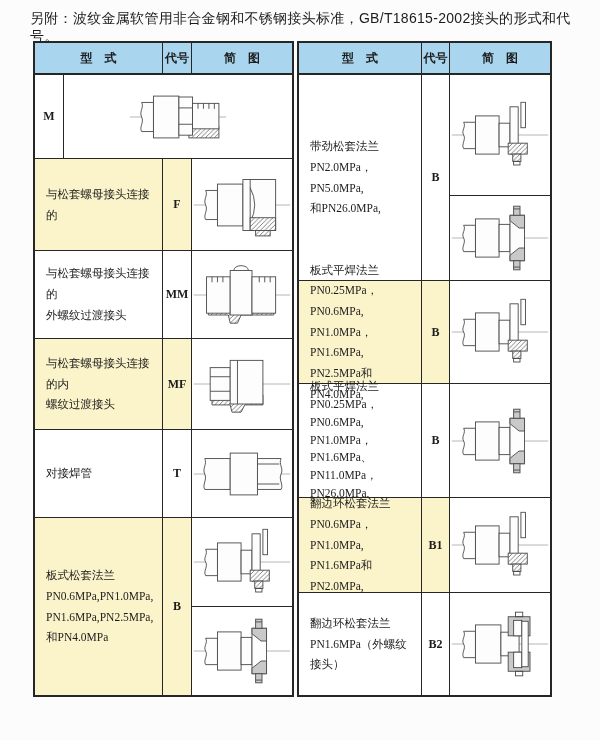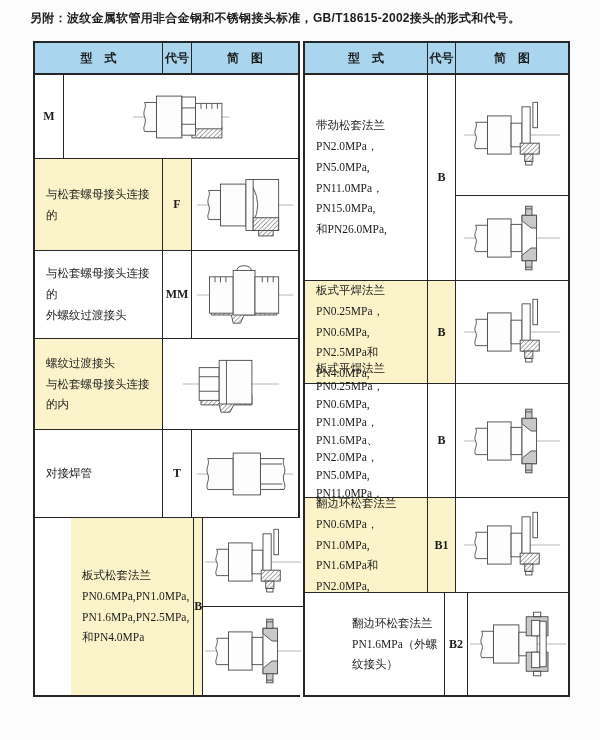--- a/index.html
+++ b/index.html
@@ -8,21 +8,21 @@
     position:relative;
     width:600px;height:740px;
     background:#fcfcfc;
     font-family:"Liberation Serif","DejaVu Serif",serif;
     color:#1c1c1c;
     overflow:hidden;
   }
   .doc-title{
     position:absolute;left:30px;top:10px;width:560px;
     font-family:"Liberation Sans","DejaVu Sans",sans-serif;
-    font-weight:bold;font-size:12px;letter-spacing:0.3px;
+    font-weight:normal;font-size:14px;letter-spacing:0.3px;
   }
   .tables{
     position:absolute;left:33px;top:41px;width:439px;height:656px;
     display:flex;gap:3px;
   }
   .tbl{
     box-sizing:border-box;
     width:267px;height:656px;
     border:2px solid #262626;
     background:#ffffff;
@@ -35,21 +35,21 @@
   }
   .hcell{
     box-sizing:border-box;
     display:flex;align-items:center;justify-content:center;
     font-family:"Liberation Sans","DejaVu Sans",sans-serif;
     font-weight:bold;font-size:12px;
     border-right:1px solid #262626;
   }
   .hcell:last-child{border-right:none;text-align:right;}
   .row{display:flex;border-bottom:1px solid #262626;box-sizing:border-box;}
-  .row:last-child{border-bottom:none;flex:1;margin-left:36px;}
+  .row:last-child{border-bottom:none;flex:1;}
   .cell{box-sizing:border-box;border-right:1px solid #262626;}
   .cell:last-child{border-right:none;}
   .type{
     display:flex;flex-direction:column;justify-content:center;
     padding:4px 4px 4px 11px;
     font-size:11.5px;line-height:1.8;
   }
   .code{
     display:flex;align-items:center;justify-content:center;
     font-size:12px;font-weight:600;
@@ -229,23 +229,24 @@
         <div class="cell code c-code">MM</div>
         <div class="cell diag">
           <svg class="dg" width="100" height="70" viewBox="0 0 110 74">
               <use href="#sym-nipple"></use>
             </svg>
         </div>
       </div>
 
       <div class="row" style="height:91px">
         <div class="cell type c-type hl">
+          <div>与松套螺母接头连接的内</div>
           <div>螺纹过渡接头</div>
-          <div>与松套螺母接头连接的内</div>
-        </div>
+        </div>
+        <div class="cell code c-code hl">MF</div>
         <div class="cell diag">
           <svg class="dg" width="100" height="70" viewBox="0 0 110 74">
               <use href="#sym-adapter"></use>
             </svg>
         </div>
       </div>
 
       <div class="row" style="height:88px">
         <div class="cell type c-type">
           <div>对接焊管</div>
@@ -285,21 +286,20 @@
       <div class="thead">
         <div class="hcell c-type">型　式</div>
         <div class="hcell c-code">代号</div>
         <div class="hcell" style="flex:1">简　图</div>
       </div>
 
       <div class="row" style="height:206px">
         <div class="cell type c-type">
           <div>带劲松套法兰</div>
           <div>PN2.0MPa，PN5.0MPa,</div>
-          <div>PN11.0MPa， PN15.0MPa,</div>
           <div>和PN26.0MPa,</div>
         </div>
         <div class="cell code c-code">B</div>
         <div class="cell diag split">
           <div class="sub" style="flex:0 0 120px">
             <svg class="dg" width="100" height="74" viewBox="0 0 110 74">
                 <use href="#sym-flange-up"></use>
               </svg>
           </div>
           <div class="sub">
@@ -307,36 +307,36 @@
                 <use href="#sym-flange-both"></use>
               </svg>
           </div>
         </div>
       </div>
 
       <div class="row" style="height:103px">
         <div class="cell type c-type hl">
           <div>板式平焊法兰</div>
           <div>PN0.25MPa， PN0.6MPa,</div>
+          <div>PN1.0MPa， PN1.6MPa,</div>
           <div>PN2.5MPa和PN4.0MPa,</div>
         </div>
         <div class="cell code c-code hl">B</div>
         <div class="cell diag">
           <svg class="dg" width="100" height="74" viewBox="0 0 110 74">
               <use href="#sym-flange-up"></use>
             </svg>
         </div>
       </div>
 
       <div class="row" style="height:114px">
         <div class="cell type c-type" style="line-height:1.55">
           <div>板式平焊法兰</div>
           <div>PN0.25MPa， PN0.6MPa,</div>
           <div>PN1.0MPa， PN1.6MPa、</div>
-          <div>PN2.0MPa， PN5.0MPa,</div>
           <div>PN11.0MPa， PN26.0MPa,</div>
         </div>
         <div class="cell code c-code">B</div>
         <div class="cell diag">
           <svg class="dg" width="100" height="72" viewBox="0 0 110 74">
               <use href="#sym-flange-both"></use>
             </svg>
         </div>
       </div>
 

